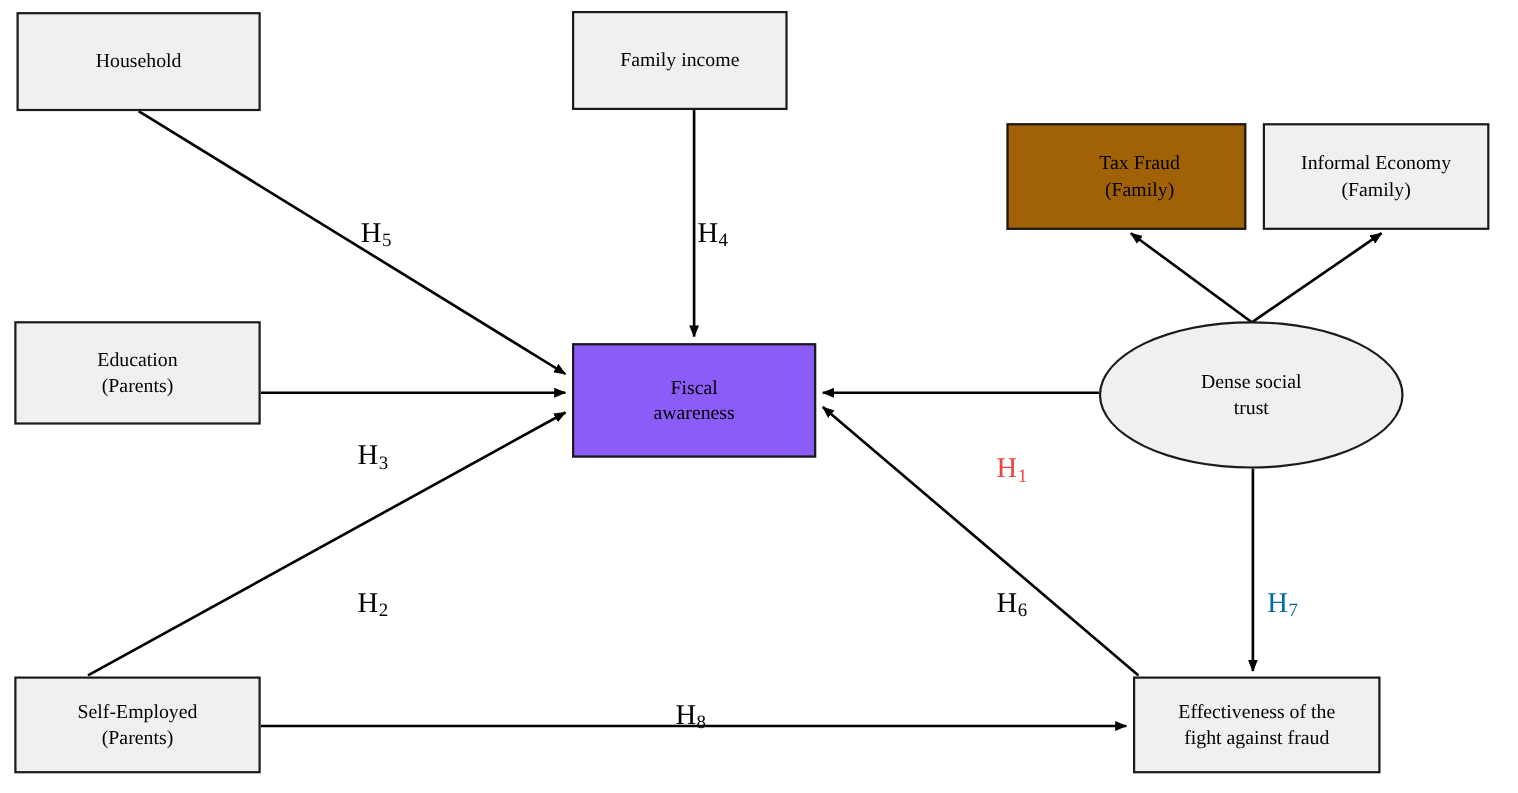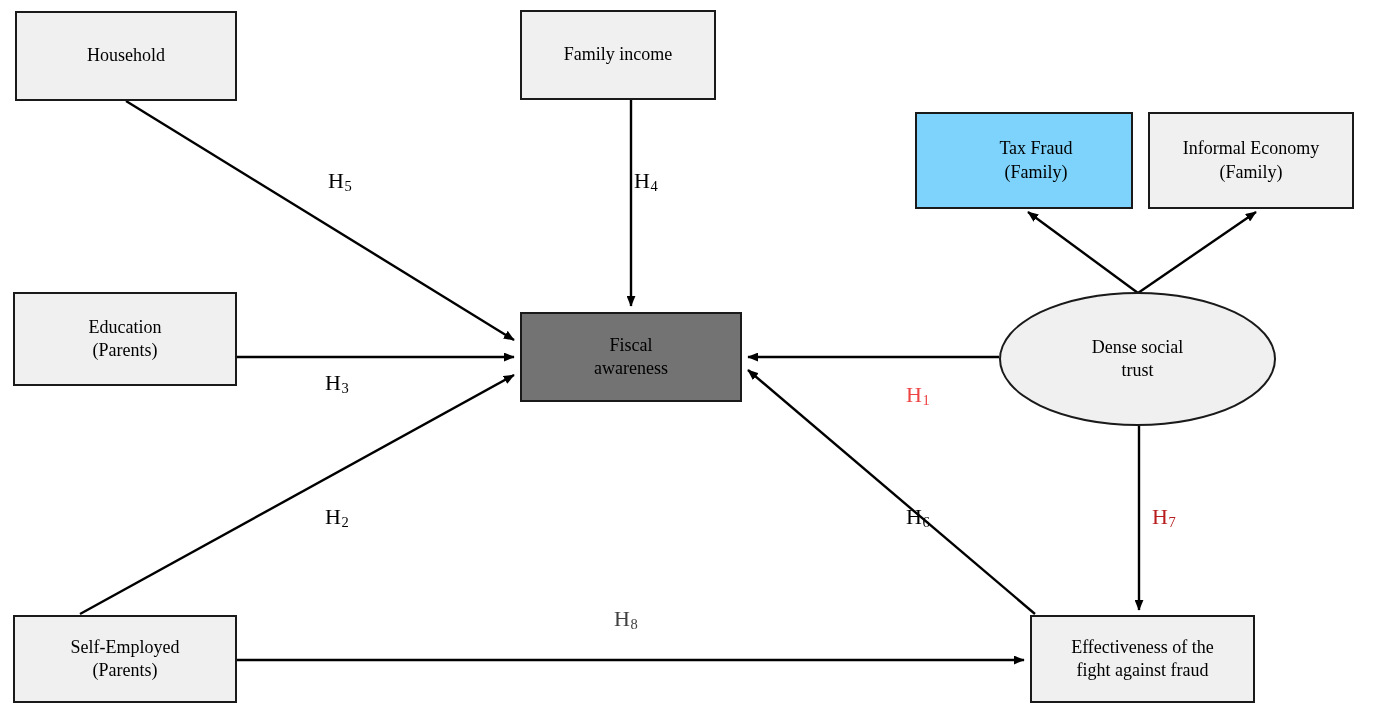--- a/index.html
+++ b/index.html
@@ -43,24 +43,25 @@
     border-width: 2px;
   }
   .node-label {
     display: block;
     white-space: pre-line;
     padding: 0 6px;
   }
   .edge-label {
     position: absolute;
     color: #000000;
-    font-size: 22px;
+    font-size: 26px;
     line-height: 1;
     white-space: nowrap;
     z-index: 4;
+    margin-top: 29px;
   }
   .edge-label sub {
     font-size: 0.66em;
     vertical-align: baseline;
     position: relative;
     top: 0.24em;
     left: 0.5px;
   }
 </style>
 </head>
@@ -88,33 +89,33 @@
       </g>
   </svg>
 
   <div id="node-layer">
       <div class="node" style="left: 15px; top: 11px; width: 222px; height: 90px; background: rgb(240, 240, 240); border-color: rgb(26, 26, 26);">
         <span class="node-label">Household</span>
       </div>
       <div class="node" style="left: 520px; top: 10px; width: 196px; height: 90px; background: rgb(240, 240, 240); border-color: rgb(26, 26, 26);">
         <span class="node-label">Family income</span>
       </div>
-      <div class="node" style="left: 915px; top: 112px; width: 218px; height: 97px; background: #7dd3fc; border-color: rgb(26, 26, 26); padding-left: 24px;">
+      <div class="node" style="left: 915px; top: 112px; width: 218px; height: 97px; background: #a16207; border-color: rgb(26, 26, 26); padding-left: 24px;">
         <span class="node-label">Tax Fraud
 (Family)</span>
       </div>
       <div class="node" style="left: 1148px; top: 112px; width: 206px; height: 97px; background: rgb(240, 240, 240); border-color: rgb(26, 26, 26);">
         <span class="node-label">Informal Economy
 (Family)</span>
       </div>
       <div class="node" style="left: 13px; top: 292px; width: 224px; height: 94px; background: rgb(240, 240, 240); border-color: rgb(26, 26, 26);">
         <span class="node-label">Education
 (Parents)</span>
       </div>
-      <div class="node" style="left: 520px; top: 312px; width: 222px; height: 90px; background: #737373; border-color: rgb(26, 26, 26); text-align: center;">
+      <div class="node" style="left: 520px; top: 312px; width: 222px; height: 104px; background: #8b5cf6; border-color: rgb(26, 26, 26); text-align: center;">
         <span class="node-label">Fiscal
 awareness</span>
       </div>
       <div class="node ellipse" style="left: 999px; top: 292px; width: 277px; height: 134px; background: rgb(240, 240, 240); border-color: rgb(26, 26, 26);">
         <span class="node-label">Dense social
 trust</span>
       </div>
       <div class="node" style="left: 13px; top: 615px; width: 224px; height: 88px; background: rgb(240, 240, 240); border-color: rgb(26, 26, 26);">
         <span class="node-label">Self-Employed
 (Parents)</span>
@@ -124,17 +125,17 @@
 fight against fraud</span>
       </div>
     </div>
   <div id="label-layer">
       <div class="edge-label" style="left: 906px; top: 384px; color: #ef4444;"><span>H</span><sub>1</sub></div>
       <div class="edge-label" style="left: 325px; top: 506px; color: rgb(0, 0, 0);"><span>H</span><sub>2</sub></div>
       <div class="edge-label" style="left: 325px; top: 372px; color: rgb(0, 0, 0);"><span>H</span><sub>3</sub></div>
       <div class="edge-label" style="left: 634px; top: 170px; color: rgb(0, 0, 0);"><span>H</span><sub>4</sub></div>
       <div class="edge-label" style="left: 328px; top: 170px; color: rgb(0, 0, 0);"><span>H</span><sub>5</sub></div>
       <div class="edge-label" style="left: 906px; top: 506px; color: rgb(0, 0, 0); text-align: right;"><span>H</span><sub>6</sub></div>
-      <div class="edge-label" style="left: 1152px; top: 506px; color: #b91c1c;"><span>H</span><sub>7</sub></div>
-      <div class="edge-label" style="left: 614px; top: 608px; color: #404040;"><span>H</span><sub>8</sub></div>
+      <div class="edge-label" style="left: 1152px; top: 506px; color: #0369a1;"><span>H</span><sub>7</sub></div>
+      <div class="edge-label" style="left: 614px; top: 608px; color: #000000;"><span>H</span><sub>8</sub></div>
     </div>
 
 </div>
 
 </body></html>

